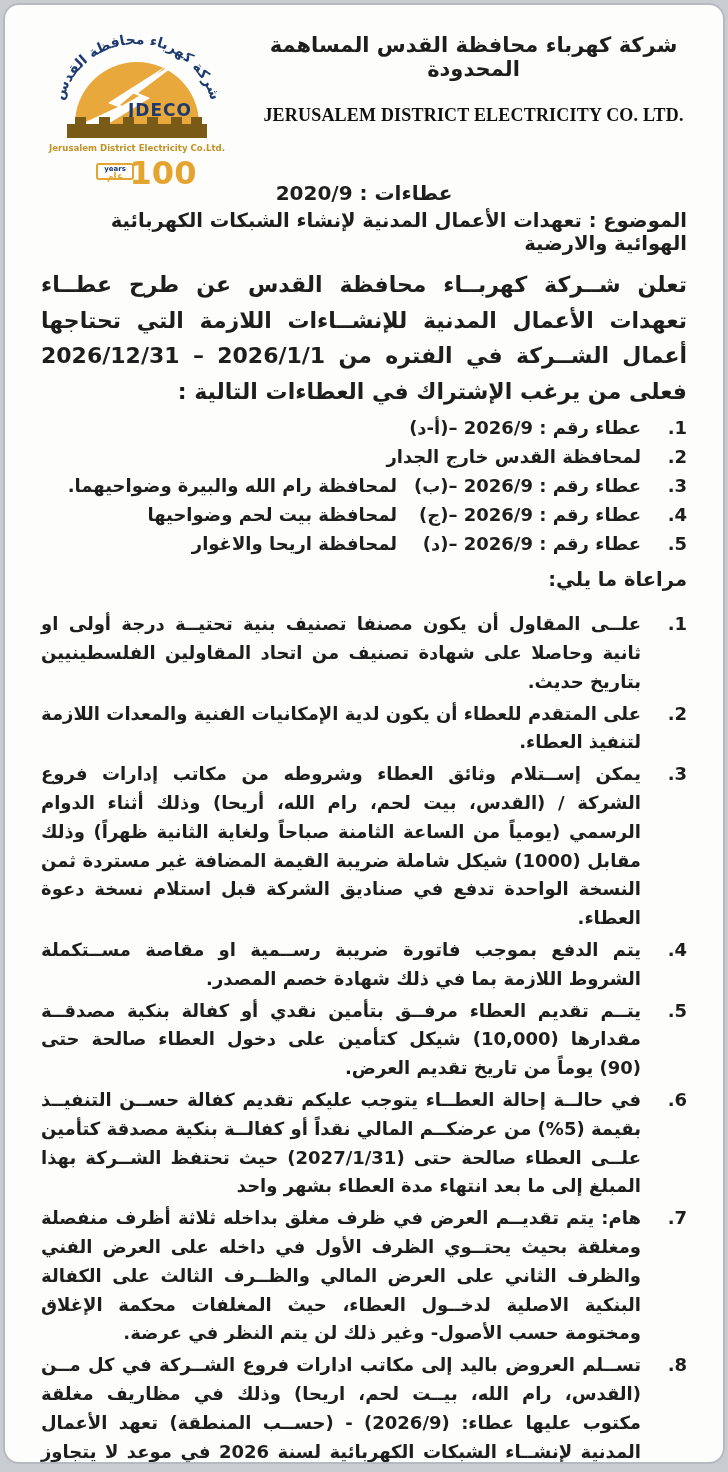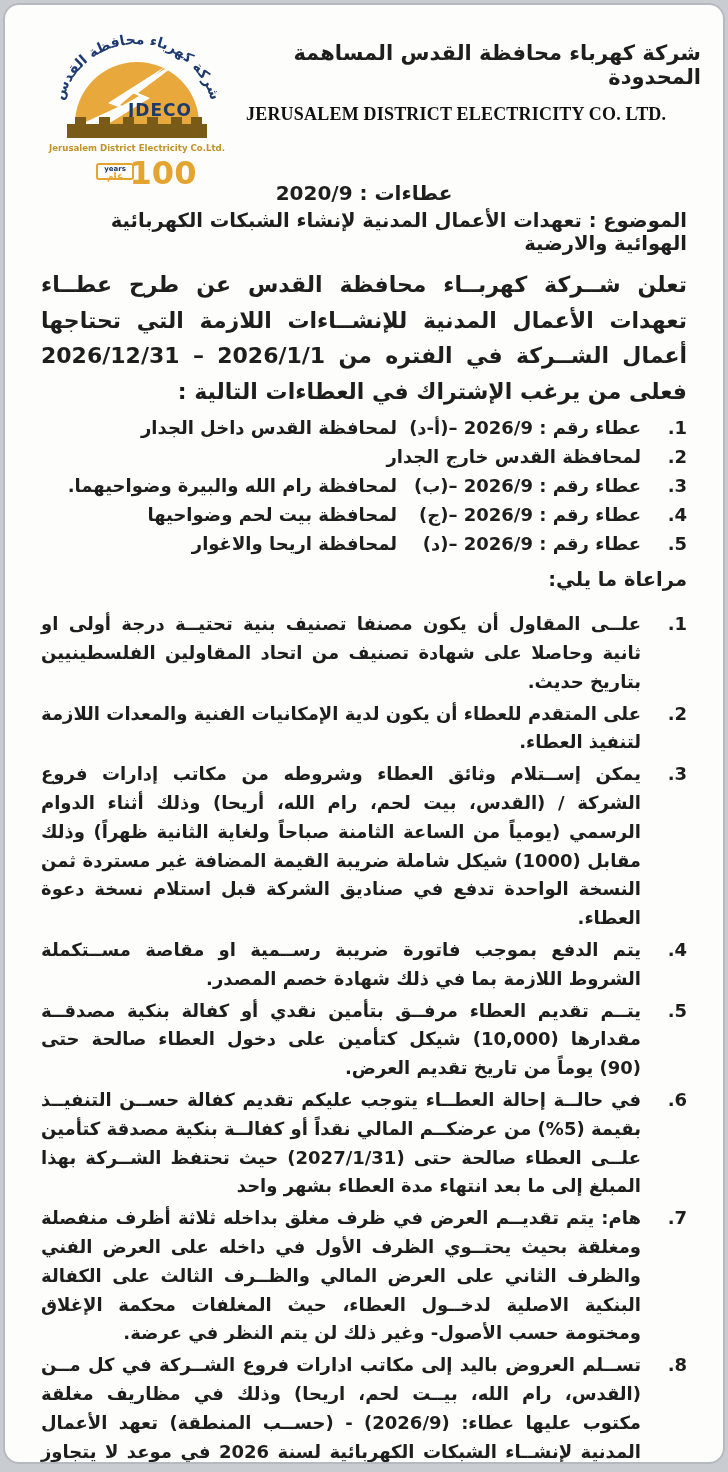--- a/index.html
+++ b/index.html
@@ -19,26 +19,27 @@
     border:2px solid #b6bac0;
     border-radius:16px;
     padding:20px 36px 14px;
     direction:rtl;
     overflow:hidden;
   }
   
   .header { position:relative; height:150px; }
   .logo-wrap { position:absolute; left:-2px; top:-6px; width:196px; height:170px; }
   .names {
-    position:absolute; left:205px; top:16px; width:455px;
+    position:absolute; left:205px; top:8px; width:455px;
+    text-align:center;
   }
   .name-ar { font-size:21px; font-weight:bold; letter-spacing:0; }
   .name-en {
     font-family:"Liberation Serif", serif;
-    font-size:18px; font-weight:bold; margin-top:15px;
+    font-size:18px; font-weight:bold; margin-top:24px;
     direction:ltr; letter-spacing:0.2px; color:#111;
   }
   
   .refs { text-align:right; font-weight:bold; font-size:19px; line-height:1.75; }
   
   .doc-title { text-align:center; font-weight:bold; font-size:20px; margin:6px 0 4px; }
   .subject   { font-weight:bold; font-size:19.5px; margin:2px 0 12px; }
   
   .intro {
     font-size:22px; font-weight:bold; line-height:1.62;
@@ -102,21 +103,20 @@
 
   <div class="doc-title">عطاءات : 2020/9</div>
   <div class="subject">الموضوع : تعهدات الأعمال المدنية لإنشاء الشبكات الكهربائية الهوائية والارضية</div>
 
   <div class="intro">تعلن شــركة كهربــاء محافظة القدس عن طرح عطــاء تعهدات الأعمال المدنية للإنشــاءات اللازمة التي تحتاجها أعمال الشــركة في الفتره من 2026/1/1 – 2026/12/31 فعلى من يرغب الإشتراك في العطاءات التالية :</div>
 
   <div class="tenders">
     <div class="tender-row">
       <span class="tender-num">1.</span>
       <span class="tender-label">عطاء رقم : 2026/9 –(أ-د)</span>
-      <span class="tender-region">لمحافظة القدس داخل الجدار</span>
     </div>
     <div class="tender-row">
       <span class="tender-num">2.</span>
       <span class="tender-region">لمحافظة القدس خارج الجدار</span>
     </div>
     <div class="tender-row">
       <span class="tender-num">3.</span>
       <span class="tender-label">عطاء رقم : 2026/9 –(ب)</span>
       <span class="tender-region">لمحافظة رام الله والبيرة وضواحيهما.</span>
     </div>

